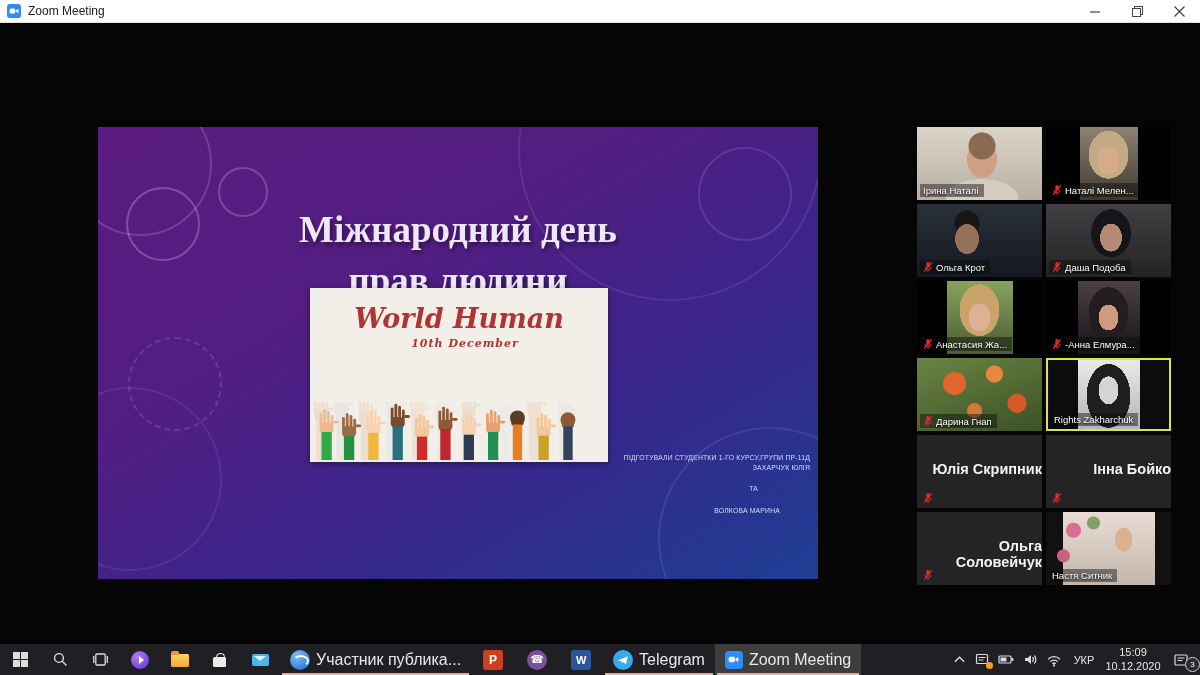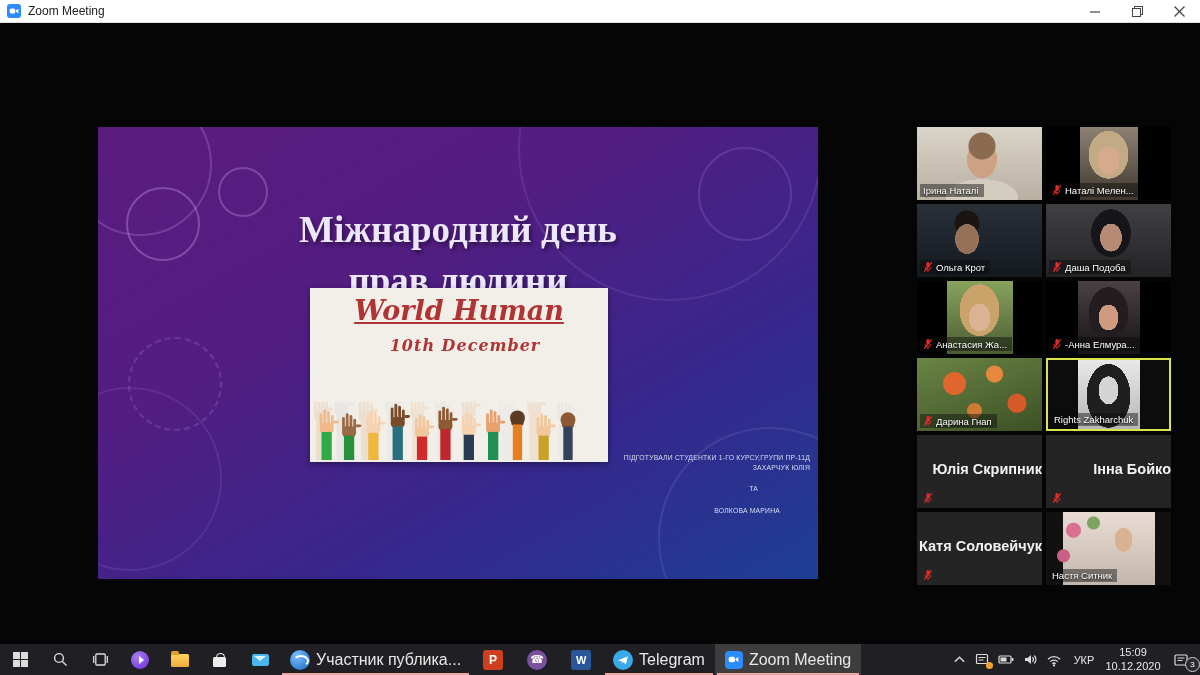--- a/index.html
+++ b/index.html
@@ -29,25 +29,25 @@
   .r5{left:-60px;top:260px;width:180px;height:180px;border-color:rgba(180,140,225,.15);}
   .r6{left:120px;top:40px;width:46px;height:46px;border-color:rgba(210,170,250,.3);}
   .r7{left:560px;top:300px;width:220px;height:220px;border-color:rgba(150,130,220,.2);}
   .r8{left:600px;top:20px;width:90px;height:90px;border-color:rgba(185,150,235,.2);}
   .slide-title{position:absolute;top:52px;left:0;right:0;text-align:center;
     font-family:"Liberation Serif",serif;font-weight:700;font-size:37px;line-height:1.38;
     color:#ece7fb;text-shadow:2px 3px 4px rgba(0,0,0,.45);}
   .slide-title span{display:block;}
   .poster{position:absolute;left:212px;top:161px;width:298px;height:174px;background:#f2efe9;
     box-shadow:0 2px 6px rgba(0,0,0,.4);text-align:center;}
-  .poster-title{margin-top:8px;font-family:"DejaVu Serif",serif;font-style:italic;font-weight:700;
-    font-size:27px;line-height:1.12;color:#b13434;text-decoration:underline;}
+  .poster-title{margin-top:16px;font-family:"DejaVu Serif",serif;font-style:italic;font-weight:700;
+    font-size:27px;line-height:1.12;color:#b13434;}
   .poster-title span{display:block;}
-  .poster-date{margin-top:10px;font-family:"DejaVu Serif",serif;font-style:italic;font-weight:700;
-    font-size:16px;letter-spacing:1px;color:#b13434;padding-left:12px;}
+  .poster-date{margin-top:3px;font-family:"DejaVu Serif",serif;font-style:italic;font-weight:700;
+    font-size:11px;letter-spacing:1px;color:#b13434;padding-left:12px;}
   .hands{position:absolute;left:4px;right:4px;bottom:2px;height:58px;}
   .credits{position:absolute;right:8px;top:326px;width:300px;text-align:right;
     font-size:6.8px;letter-spacing:.2px;color:#d8deef;line-height:1.5;}
   .credits .c-ta{margin-top:11px;margin-right:52px;}
   .credits .c-last{margin-top:11px;margin-right:30px;}
 
   
   .tile{position:absolute;width:125px;height:73px;background:#242424;overflow:hidden;box-sizing:border-box;}
   .colA{left:917px;}.colB{left:1046px;}
   .rowA{top:104px;}.rowB{top:181px;}.rowC{top:258px;}.rowD{top:335px;text-align:center;}.rowE{top:412px;}.rowF{top:489px;}
@@ -432,21 +432,21 @@
           <svg class="mic" viewBox="0 0 12 14">
               <rect x="4" y="1" width="4" height="7" rx="2" fill="currentColor"></rect>
               <path d="M2.5 7a3.5 3.5 0 0 0 7 0" fill="none" stroke="currentColor" stroke-width="1.2"></path>
               <line x1="6" y1="10.5" x2="6" y2="13" stroke="currentColor" stroke-width="1.2"></line>
               <line x1="1.5" y1="12.5" x2="10.5" y2="1.5" stroke="currentColor" stroke-width="1.6"></line>
             </svg>
         </div>
       </div>
 
       <div class="tile colA rowF">
-        <div class="bigname">Катя Соловейчук</div>
+        <div class="bigname">Ольга Соловейчук</div>
         <div class="nameplate bare">
           <svg class="mic" viewBox="0 0 12 14">
               <rect x="4" y="1" width="4" height="7" rx="2" fill="currentColor"></rect>
               <path d="M2.5 7a3.5 3.5 0 0 0 7 0" fill="none" stroke="currentColor" stroke-width="1.2"></path>
               <line x1="6" y1="10.5" x2="6" y2="13" stroke="currentColor" stroke-width="1.2"></line>
               <line x1="1.5" y1="12.5" x2="10.5" y2="1.5" stroke="currentColor" stroke-width="1.6"></line>
             </svg>
         </div>
       </div>
 

